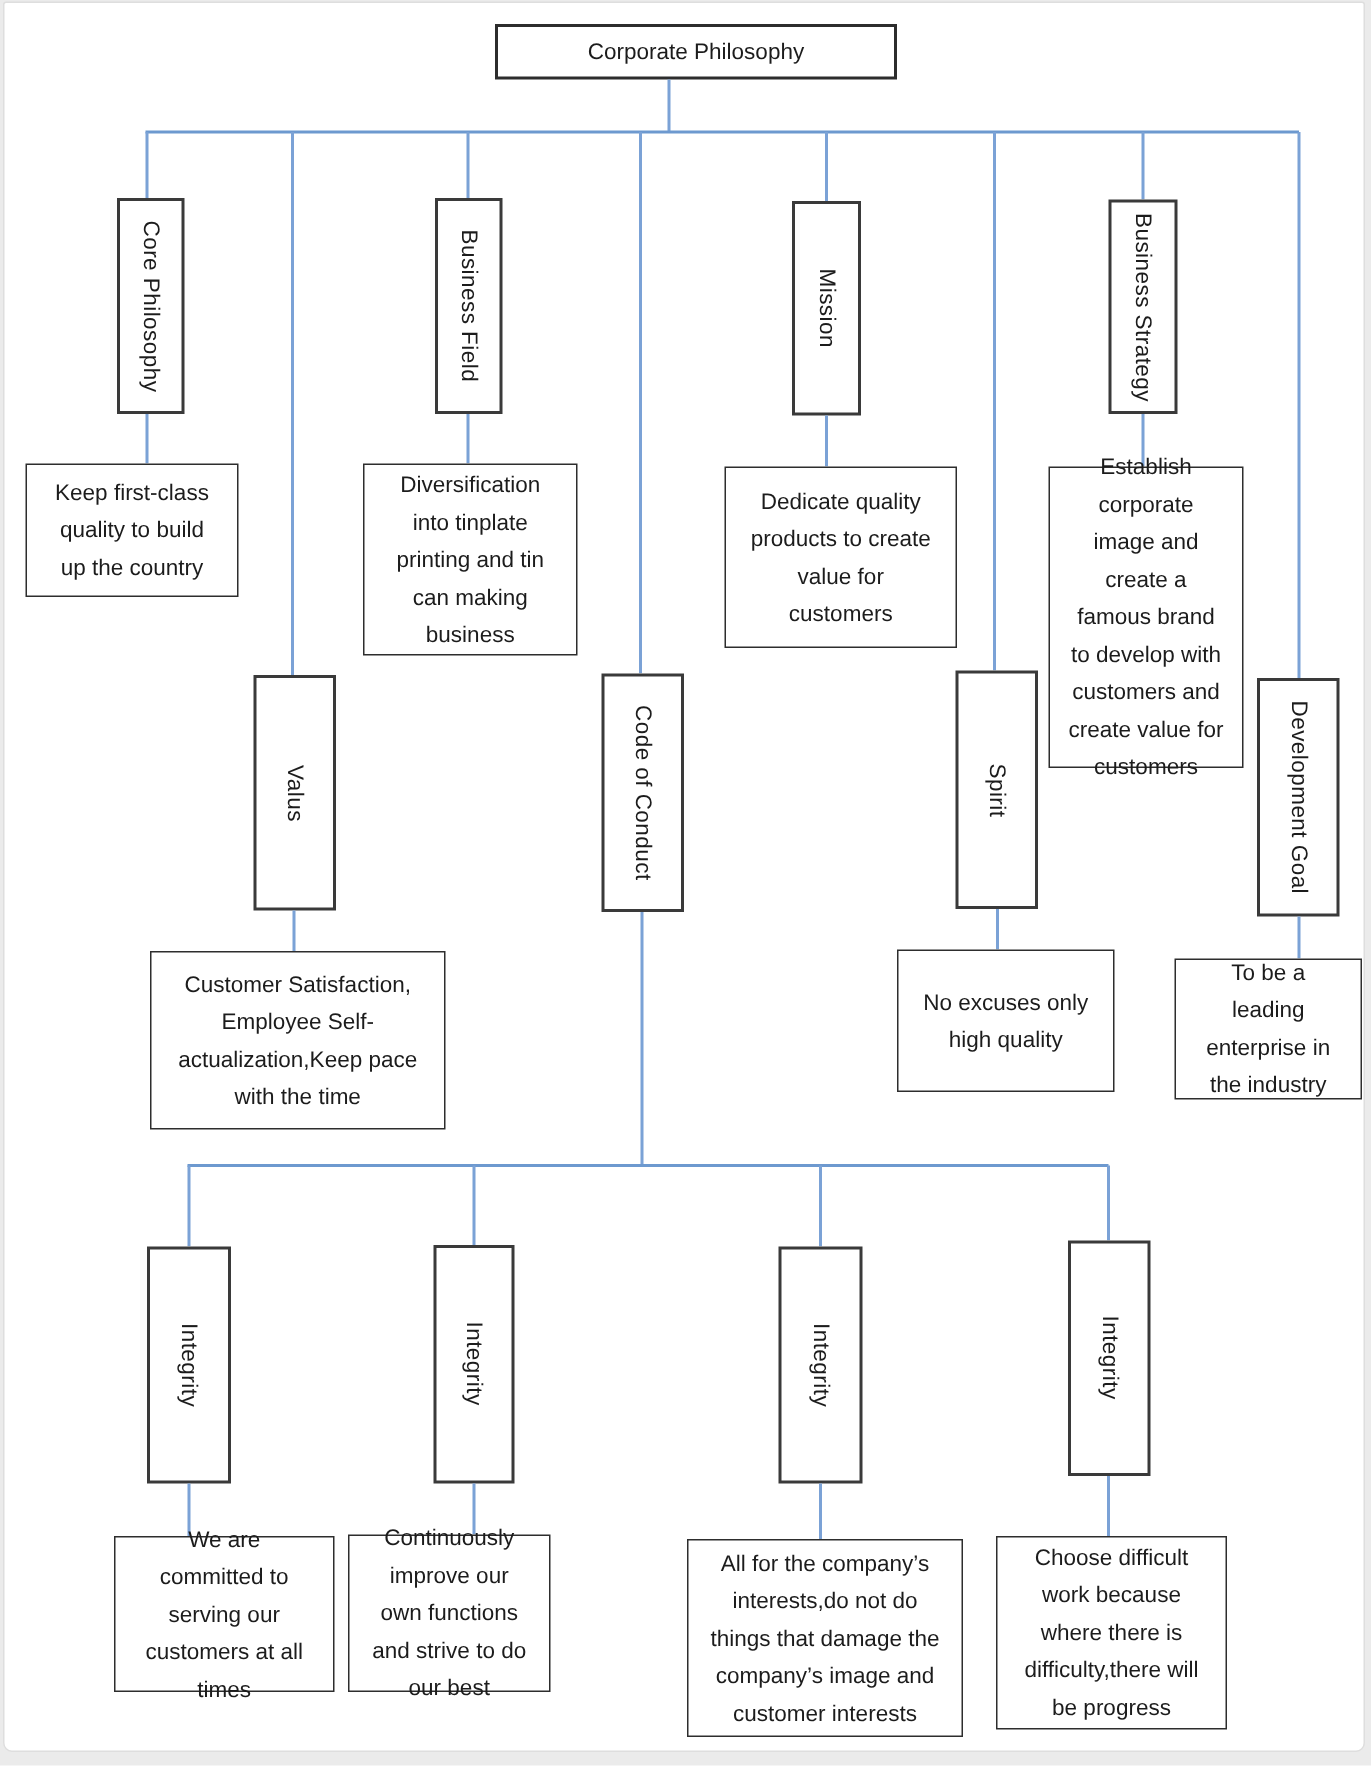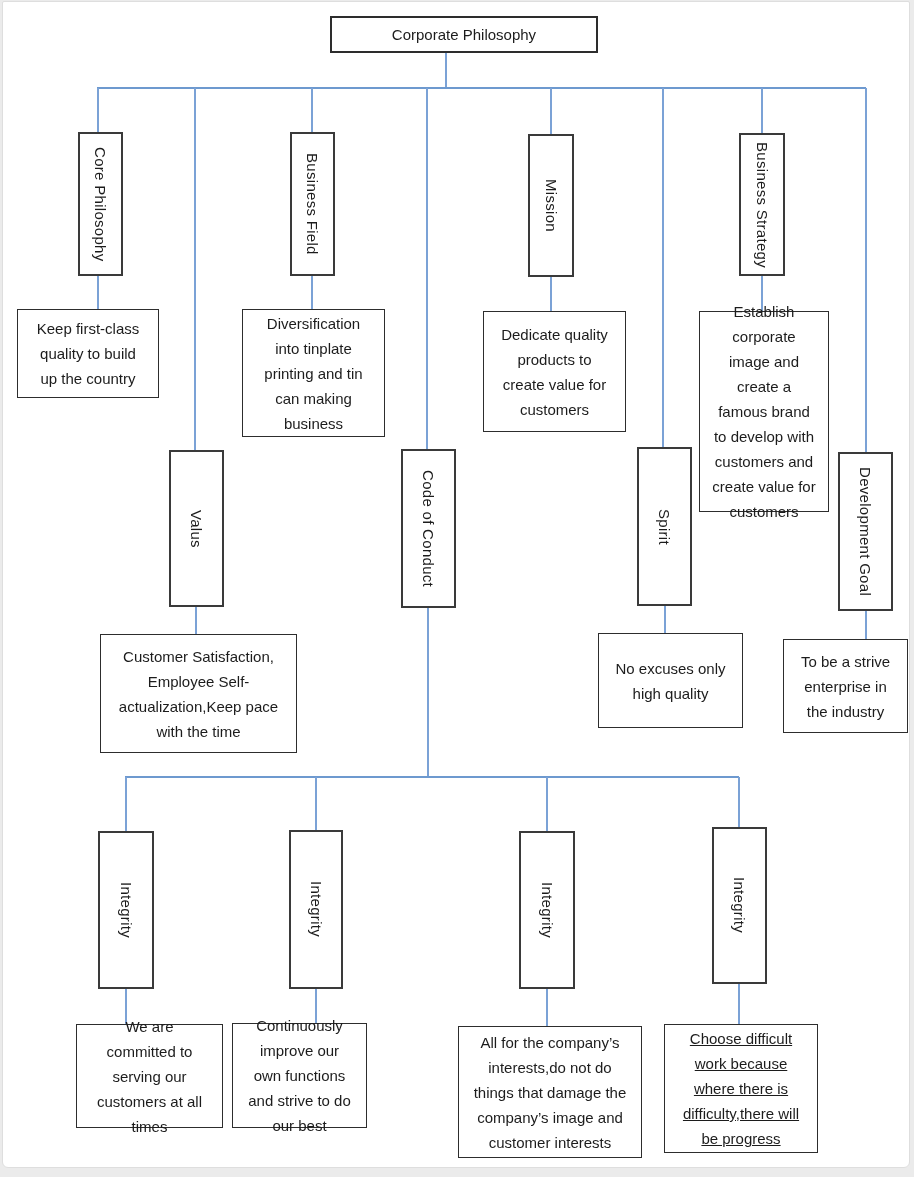--- a/index.html
+++ b/index.html
@@ -76,21 +76,21 @@
   <div class="vline" style="left:311px;top:276px;height:33px;"></div>
   <div class="vline" style="left:550px;top:277px;height:34px;"></div>
   <div class="vline" style="left:761px;top:276px;height:35px;"></div>
 
   <div class="box dbox" style="left:17px;top:309px;width:142px;height:89px;">
     <span>Keep first-class quality to build up the country</span>
   </div>
   <div class="box dbox" style="left:242px;top:309px;width:143px;height:128px;">
     <span>Diversification into tinplate printing and tin can making business</span>
   </div>
-  <div class="box dbox" style="left:483px;top:311px;width:143px;height:121px;">
+  <div class="box dbox" style="left:483px;top:311px;width:155px;height:121px;">
     <span>Dedicate quality products to create value for customers</span>
   </div>
   <div class="box dbox" style="left:699px;top:311px;width:130px;height:201px;">
     <span>Establish corporate image and create a famous brand to develop with customers and create value for customers</span>
   </div>
 
   <div class="box vbox" style="left:169px;top:450px;width:55px;height:157px;">
     <span class="vtext">Valus</span>
   </div>
   <div class="box vbox" style="left:401px;top:449px;width:55px;height:159px;">
@@ -107,21 +107,21 @@
   <div class="vline" style="left:664px;top:606px;height:27px;"></div>
   <div class="vline" style="left:865px;top:611px;height:28px;"></div>
 
   <div class="box dbox" style="left:100px;top:634px;width:197px;height:119px;">
     <span>Customer Satisfaction, Employee Self-actualization,Keep pace with the time</span>
   </div>
   <div class="box dbox" style="left:598px;top:633px;width:145px;height:95px;">
     <span>No excuses only high quality</span>
   </div>
   <div class="box dbox" style="left:783px;top:639px;width:125px;height:94px;">
-    <span>To be a strive enterprise in the industry</span>
+    <span>To be a leading enterprise in the industry</span>
   </div>
 
   <div class="vline" style="left:427px;top:608px;height:169px;"></div>
   <div class="hline" style="left:125px;top:776px;width:614px;"></div>
 
   <div class="vline" style="left:125px;top:777px;height:54px;"></div>
   <div class="vline" style="left:315px;top:777px;height:53px;"></div>
   <div class="vline" style="left:546px;top:777px;height:54px;"></div>
   <div class="vline" style="left:738px;top:777px;height:50px;"></div>
 
@@ -145,17 +145,17 @@
 
   <div class="box dbox" style="left:48px;top:1024px;width:147px;height:104px;margin-left:28px;">
     <span>We are committed to serving our customers at all times</span>
   </div>
   <div class="box dbox" style="left:232px;top:1023px;width:135px;height:105px;">
     <span>Continuously improve our own functions and strive to do our best</span>
   </div>
   <div class="box dbox" style="left:458px;top:1026px;width:184px;height:132px;">
     <span>All for the company’s interests,do not do things that damage the company’s image and customer interests</span>
   </div>
-  <div class="box dbox" style="left:664px;top:1024px;width:154px;height:129px;text-decoration:underline;">
+  <div class="box dbox" style="left:664px;top:1024px;width:154px;height:129px;">
     <span>Choose difficult work because where there is difficulty,there will be progress</span>
   </div>
 
 </div>
 
 </body></html>

